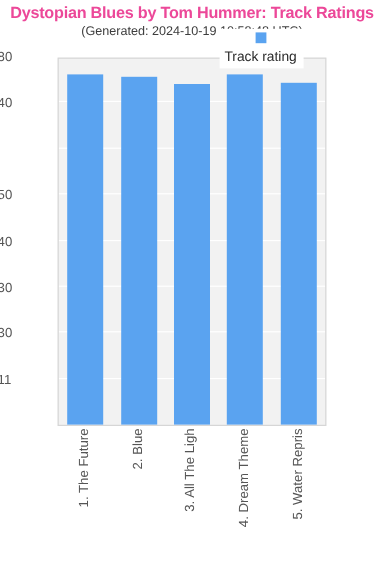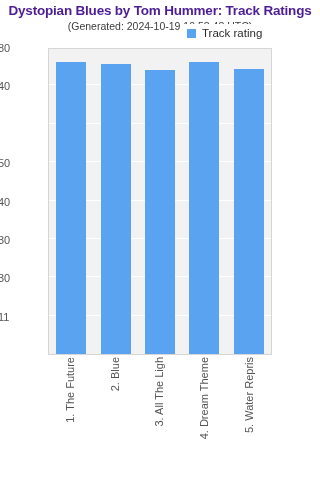--- a/index.html
+++ b/index.html
@@ -24,21 +24,21 @@
 
   
   #chart-title {
     position: absolute;
     top: 3px;
     left: 0;
     width: 320px;
     text-align: center;
     font-size: 13.5px;
     font-weight: bold;
-    color: #4c1d95;
+    color: #ec4899;
     letter-spacing: -0.2px;
     white-space: nowrap;
   }
   #chart-subtitle {
     position: absolute;
     top: 20px;
     left: 0;
     width: 320px;
     text-align: center;
     font-size: 10.5px;
@@ -51,20 +51,21 @@
   #legend {
     position: absolute;
     top: 24px;
     left: 183px;
     display: flex;
     align-items: center;
     gap: 6px;
     background: #ffffff;
     padding: 3px 6px 3px 4px;
     z-index: 5;
+    flex-direction: column;
   }
   #legend .swatch {
     width: 9px;
     height: 9px;
     background: #5aa3f0;
     display: block;
   }
   #legend .legend-label {
     font-size: 11.5px;
     color: #2b2b2b;

